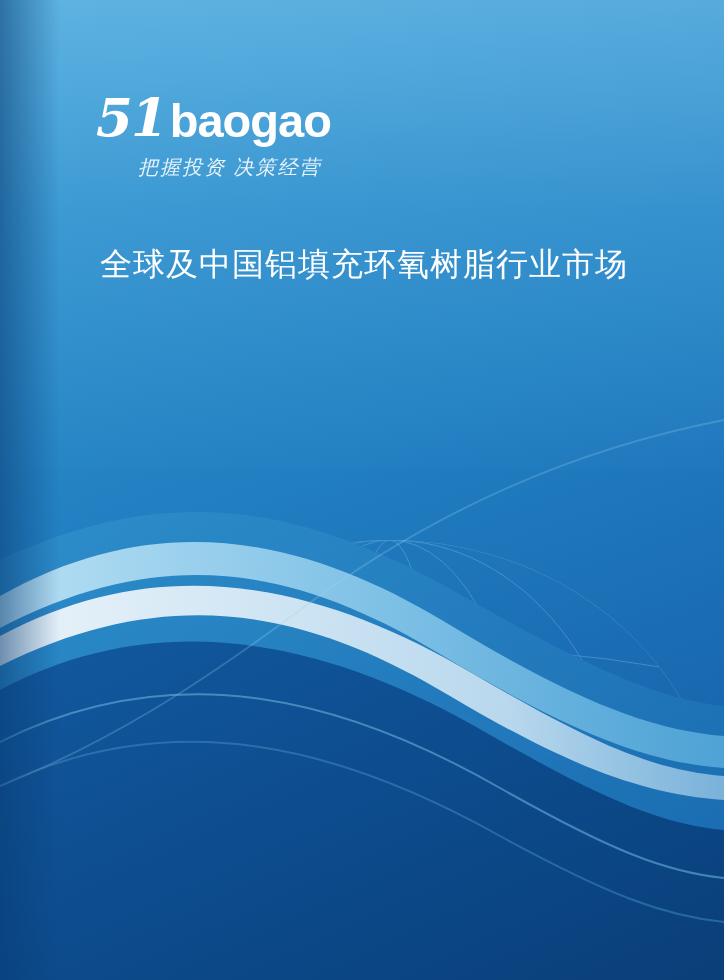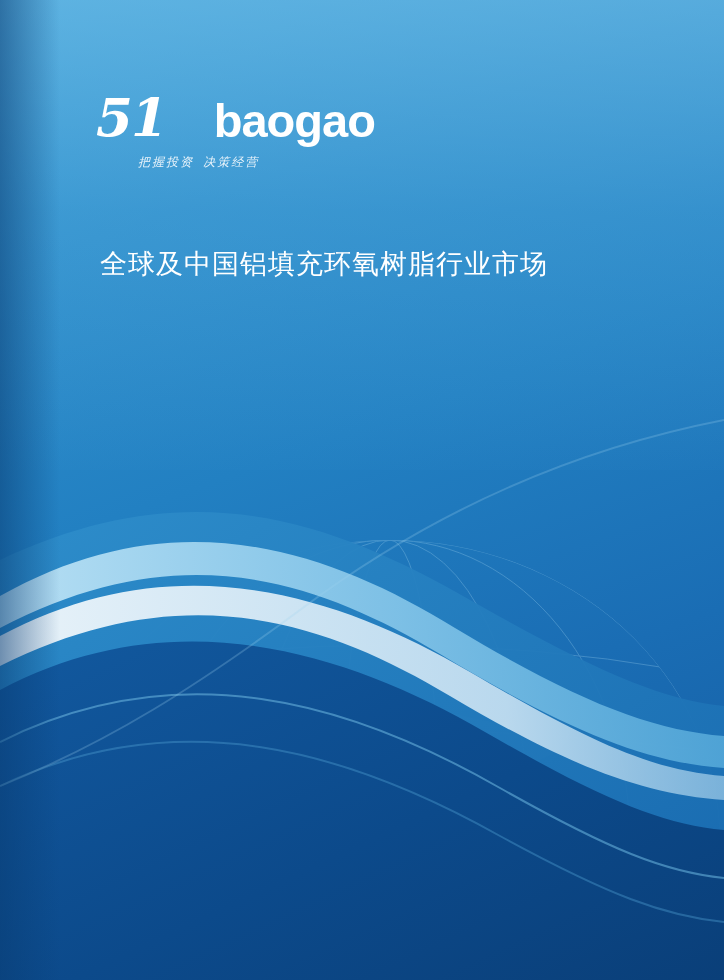--- a/index.html
+++ b/index.html
@@ -61,21 +61,20 @@
     position: absolute;
     left: 96px;
     top: 86px;
     width: 260px;
     height: 88px;
   }
   .logo-row {
     display: flex;
     align-items: flex-end;
     height: 58px;
-    gap: 44px;
   }
   .logo-51 {
     font-family: "DejaVu Serif", serif;
     font-style: italic;
     font-weight: bold;
     font-size: 53px;
     line-height: 1;
     color: #ffffff;
     letter-spacing: -2px;
     position: relative;
@@ -86,38 +85,38 @@
     font-weight: bold;
     font-size: 47px;
     line-height: 1;
     color: #ffffff;
     letter-spacing: -1px;
     margin-left: 4px;
   }
   .logo-sub {
     margin-top: 10px;
     margin-left: 42px;
-    font-family: Liberation Mono, monospace;
+    font-family: Liberation Sans, sans-serif;
     font-style: italic;
-    font-size: 12px;
+    font-size: 20px;
     letter-spacing: 2px;
     color: #eaf4fb;
     white-space: nowrap;
   }
 
   
   .title-block {
     position: absolute;
     left: 100px;
     top: 238px;
     width: 580px;
   }
   .title-line {
     font-family: "Liberation Sans", sans-serif;
-    font-size: 27px;
+    font-size: 32px;
     line-height: 52px;
     color: #ffffff;
     letter-spacing: 1px;
     white-space: nowrap;
   }
 </style>
 </head>
 <body>
 
 <div id="cover">

